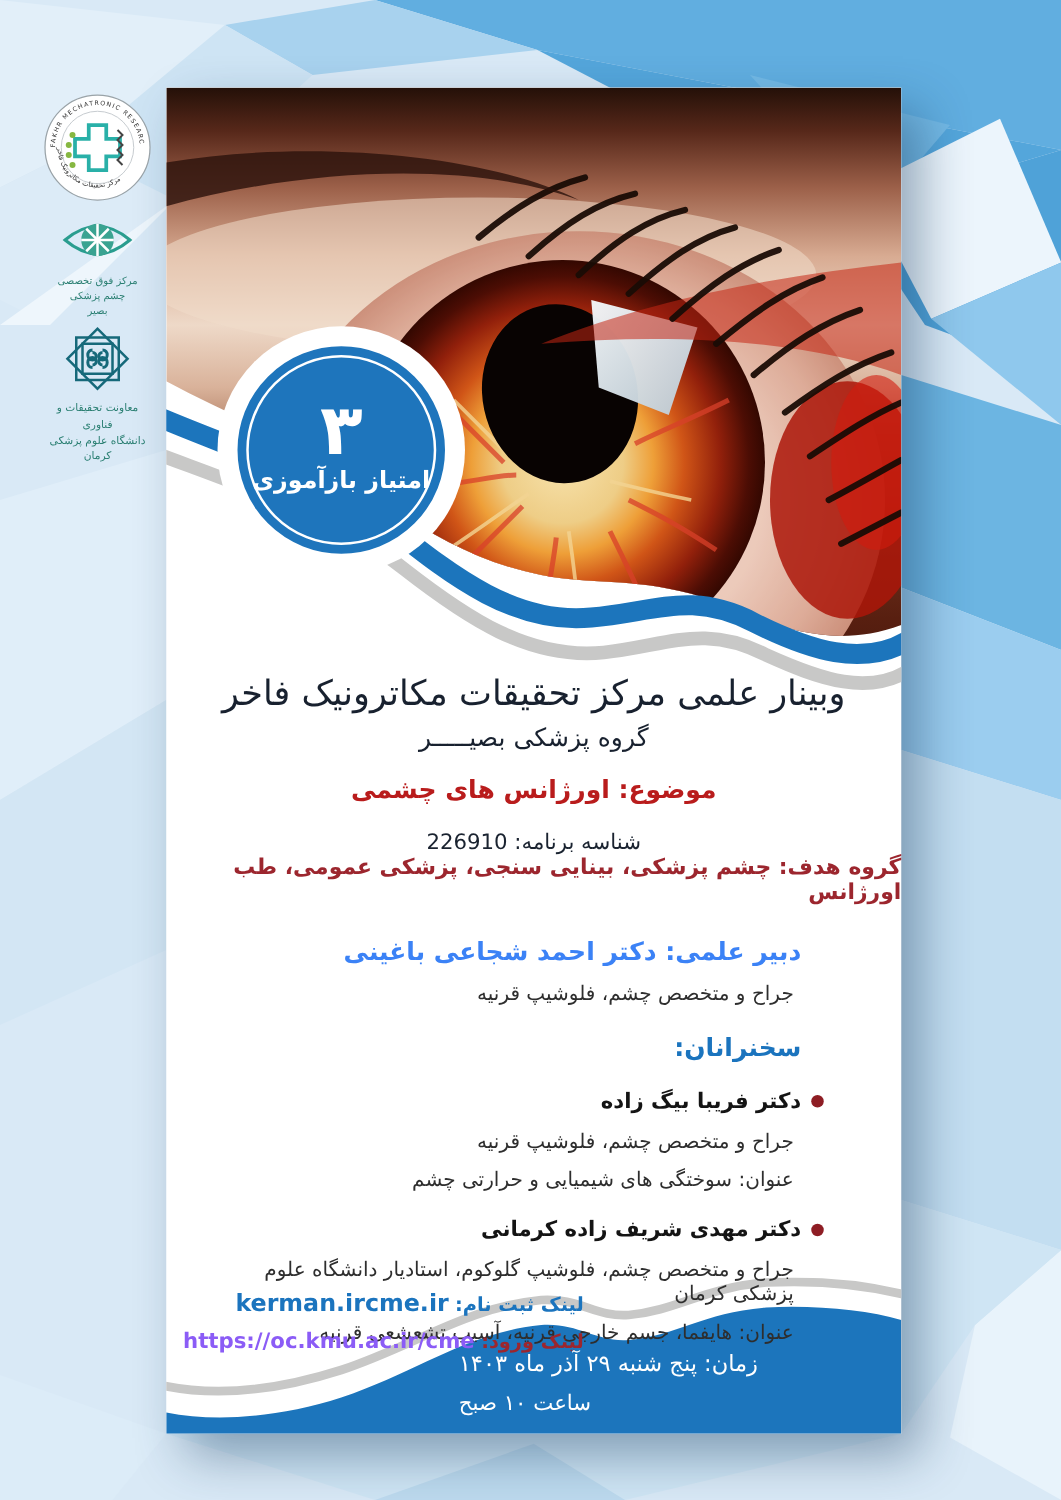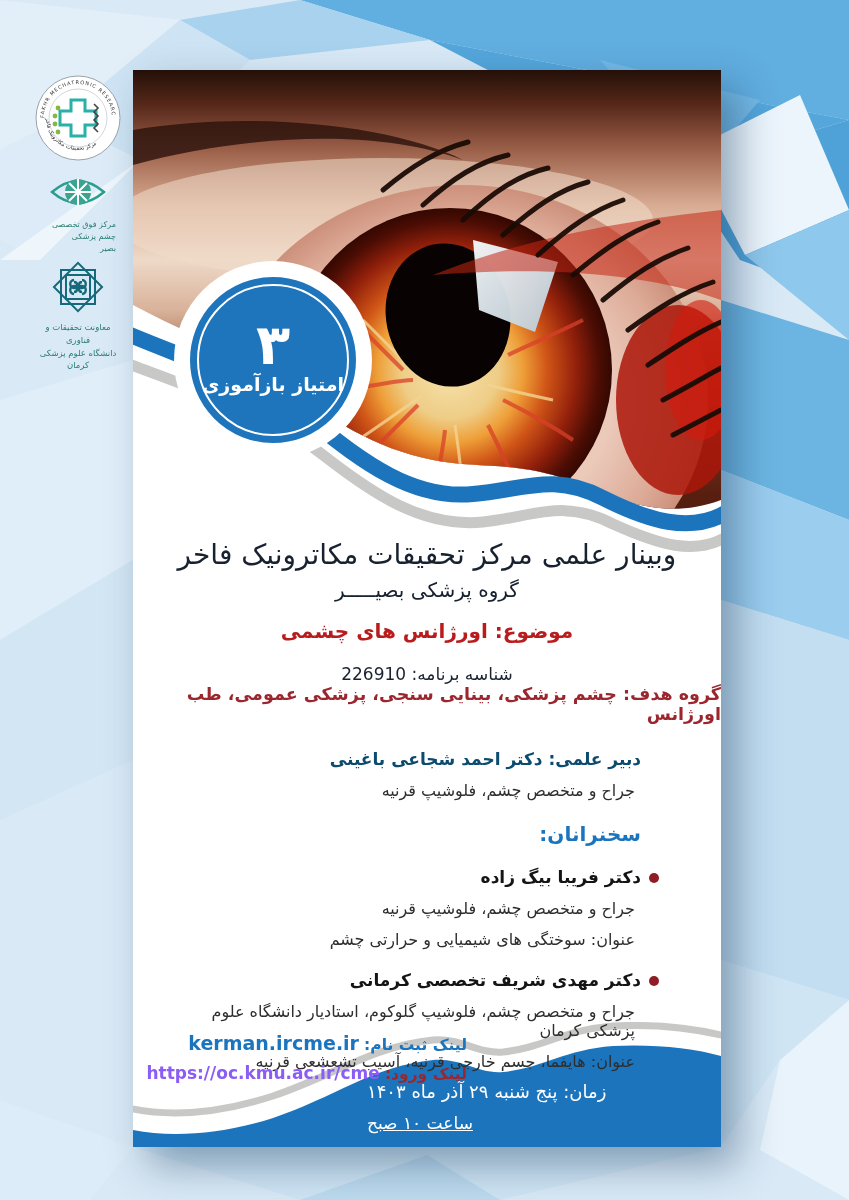--- a/index.html
+++ b/index.html
@@ -5,21 +5,21 @@
   html,body{margin:0;padding:0;}
   body{
     width:849px;height:1200px;position:relative;overflow:hidden;
     font-family:"DejaVu Sans", sans-serif;background:#d9e9f6;
   }
   .bg{position:absolute;inset:0;z-index:0;}
   
   .logo{position:absolute;z-index:2;text-align:center;}
   .logo-caption{font-size:8px;line-height:1.5;color:#2a7f72;direction:rtl;margin-top:3px;}
   .logo1{left:34px;top:74px;width:88px;}
-  .logo2{left:40px;top:168px;width:76px;text-align:right;}
+  .logo2{left:40px;top:168px;width:76px;}
   .logo3{left:38px;top:256px;width:80px;}
   
   .card{
     position:absolute;left:133px;top:70px;width:588px;height:1077px;
     background:#ffffff;z-index:1;
     box-shadow:16px 18px 38px rgba(20,55,90,.42);
   }
   .photo{position:absolute;top:0;left:0;width:588px;height:500px;}
   
   .badge{
@@ -34,21 +34,21 @@
   .badge-label{font-size:19px;font-weight:bold;direction:rtl;}
   
   .content{position:absolute;top:468px;left:0;right:0;direction:rtl;z-index:4;}
   .c{text-align:center;}
   .title1{font-size:28px;color:#18212f;}
   .title2{font-size:20px;color:#18212f;margin-top:7px;}
   .topic{font-size:20px;font-weight:bold;color:#b91c1c;margin-top:17px;}
   .pid{font-size:17px;color:#1a2330;margin-top:21px;}
   .target{font-size:17.5px;font-weight:bold;color:#9c262e;margin-top:0;text-align:right;}
   .details{margin-top:25px;padding:0 80px 0 40px;text-align:right;}
-  .sec-name{font-size:17px;font-weight:bold;color:#0c4a6e;}
+  .sec-name{font-size:20px;font-weight:bold;color:#3b82f6;}
   .plain{font-size:16px;color:#2e2e2e;margin-top:12px;padding-left:0;padding-right:6px;}
   .speakers-h{font-size:20px;font-weight:bold;color:#1b74be;margin-top:22px;}
   .speaker{margin-top:21px;}
   .sp-name{font-size:17px;font-weight:bold;color:#141414;}
   .bullet{display:inline-block;width:10px;height:10px;border-radius:50%;
     background:#8e1d24;margin-left:8px;margin-right:-18px;vertical-align:middle;}
   
   .links{position:absolute;left:28px;top:962px;width:306px;text-align:right;direction:rtl;z-index:6;}
   .link-line{white-space:nowrap;}
   .reg-label{font-size:15.5px;font-weight:bold;color:#1b74be;}
@@ -56,21 +56,21 @@
   .login-line{margin-top:9px;}
   .login-label{font-size:15.5px;font-weight:bold;color:#9c262e;}
   .login-url{font-size:17px;font-weight:bold;color:#8b5cf6;direction:ltr;unicode-bidi:embed;}
   
   .band{position:absolute;left:0;bottom:0;width:588px;height:125px;z-index:3;}
   .schedule{
     position:absolute;right:24px;bottom:14px;width:330px;direction:rtl;text-align:left;
     color:#ffffff;z-index:6;
   }
   .sch-date{font-size:18px;}
-  .sch-time{font-size:17px;margin-top:11px;text-decoration:underline;}
+  .sch-time{font-size:17px;margin-top:11px;}
 </style>
 </head>
 <body>
 
 <svg class="bg" width="849" height="1200" viewBox="0 0 849 1200">
   <rect width="849" height="1200" fill="#d9e9f6"></rect>
   <polygon points="300,0 849,0 849,120 430,40" fill="#61aee0"></polygon>
   <polygon points="430,40 849,120 680,170" fill="#54a6db"></polygon>
   <polygon points="300,0 430,40 250,60 180,20" fill="#a8d2ee"></polygon>
   <polygon points="680,170 849,120 849,300 740,260" fill="#4fa2d8"></polygon>
@@ -254,21 +254,21 @@
 
       <div class="speakers-h">سخنرانان:</div>
 
       <div class="speaker">
         <div class="sp-name"><span class="bullet"></span><span>دکتر فریبا بیگ زاده</span></div>
         <div class="plain">جراح و متخصص چشم، فلوشیپ قرنیه</div>
         <div class="plain">عنوان: سوختگی های شیمیایی و حرارتی چشم</div>
       </div>
 
       <div class="speaker">
-        <div class="sp-name"><span class="bullet"></span><span>دکتر مهدی شریف تخصصی کرمانی</span></div>
+        <div class="sp-name"><span class="bullet"></span><span>دکتر مهدی شریف زاده کرمانی</span></div>
         <div class="plain">جراح و متخصص چشم، فلوشیپ گلوکوم، استادیار دانشگاه علوم پزشکی کرمان</div>
         <div class="plain">عنوان: هایفما، جسم خارجی قرنیه، آسیب تشعشعی قرنیه</div>
       </div>
     </div>
   </div>
 
   <div class="links">
     <div class="link-line">
       <span class="reg-label">لینک ثبت نام:</span>
       <span class="reg-url">kerman.ircme.ir</span>

